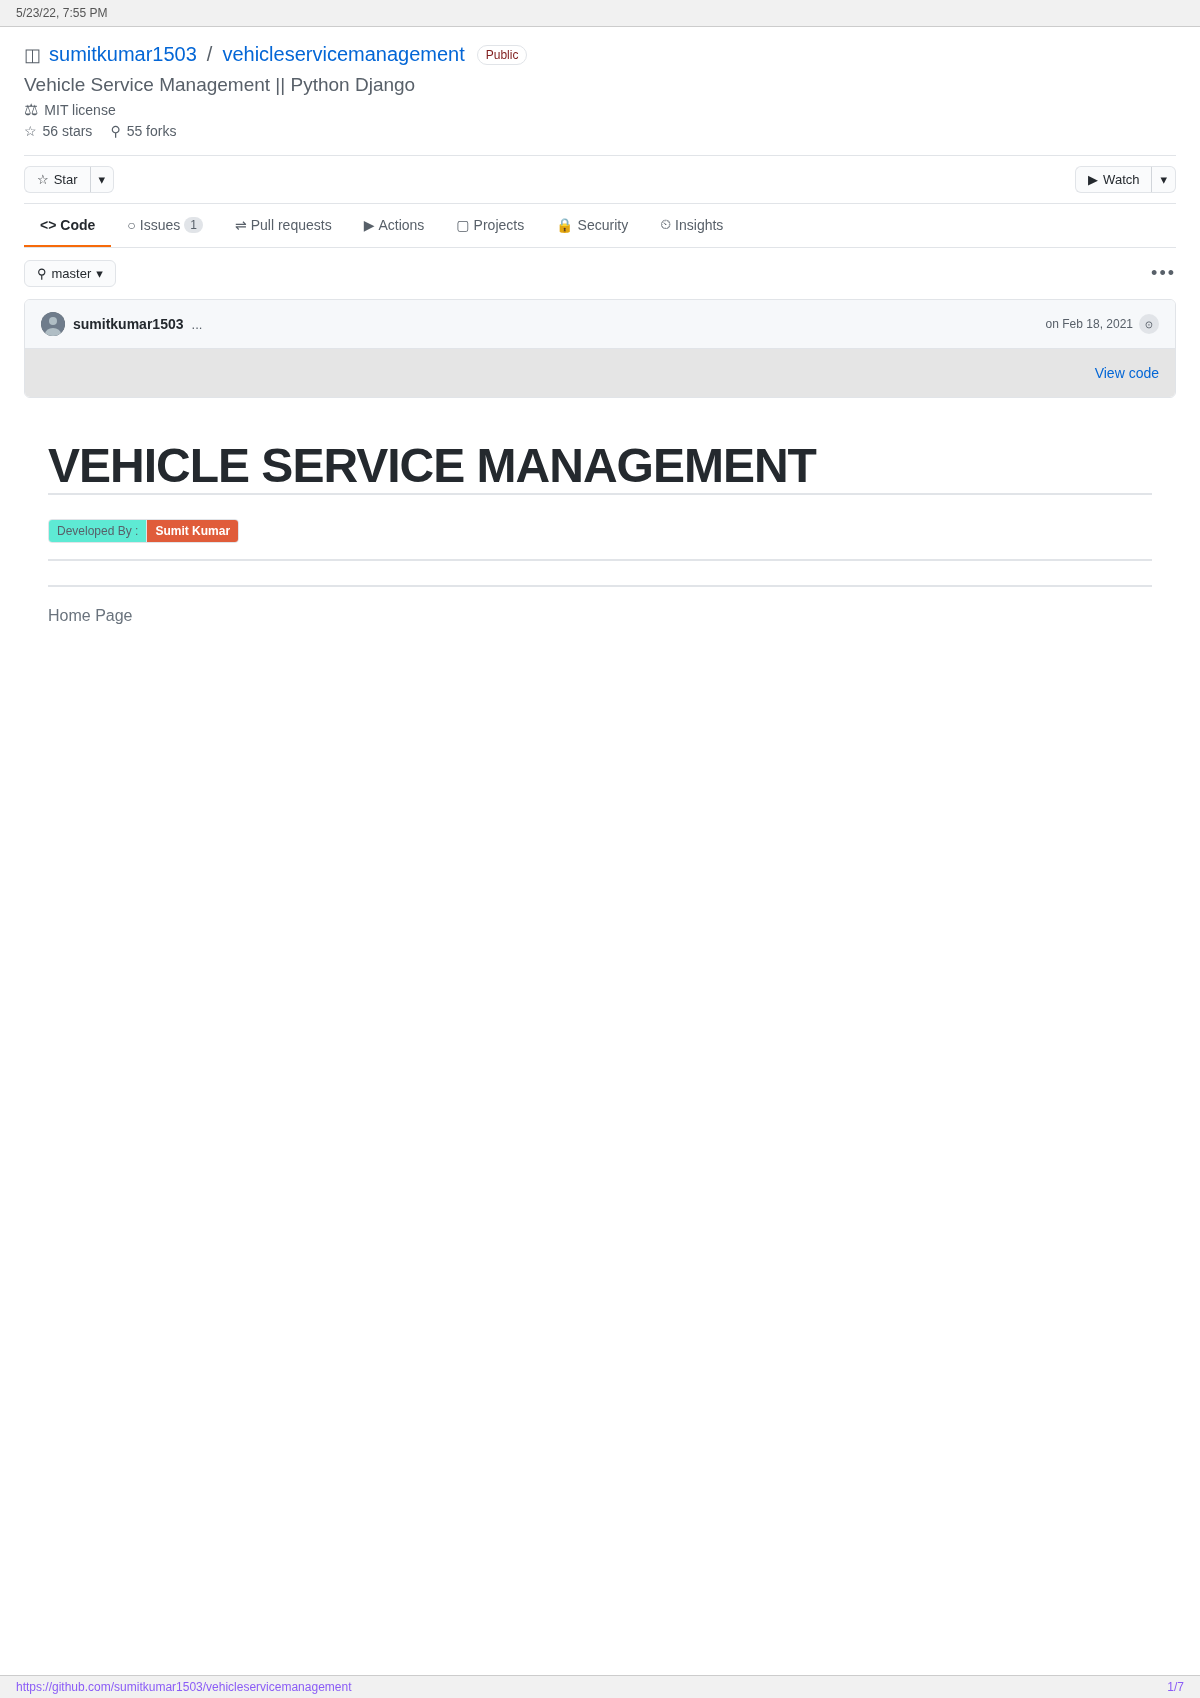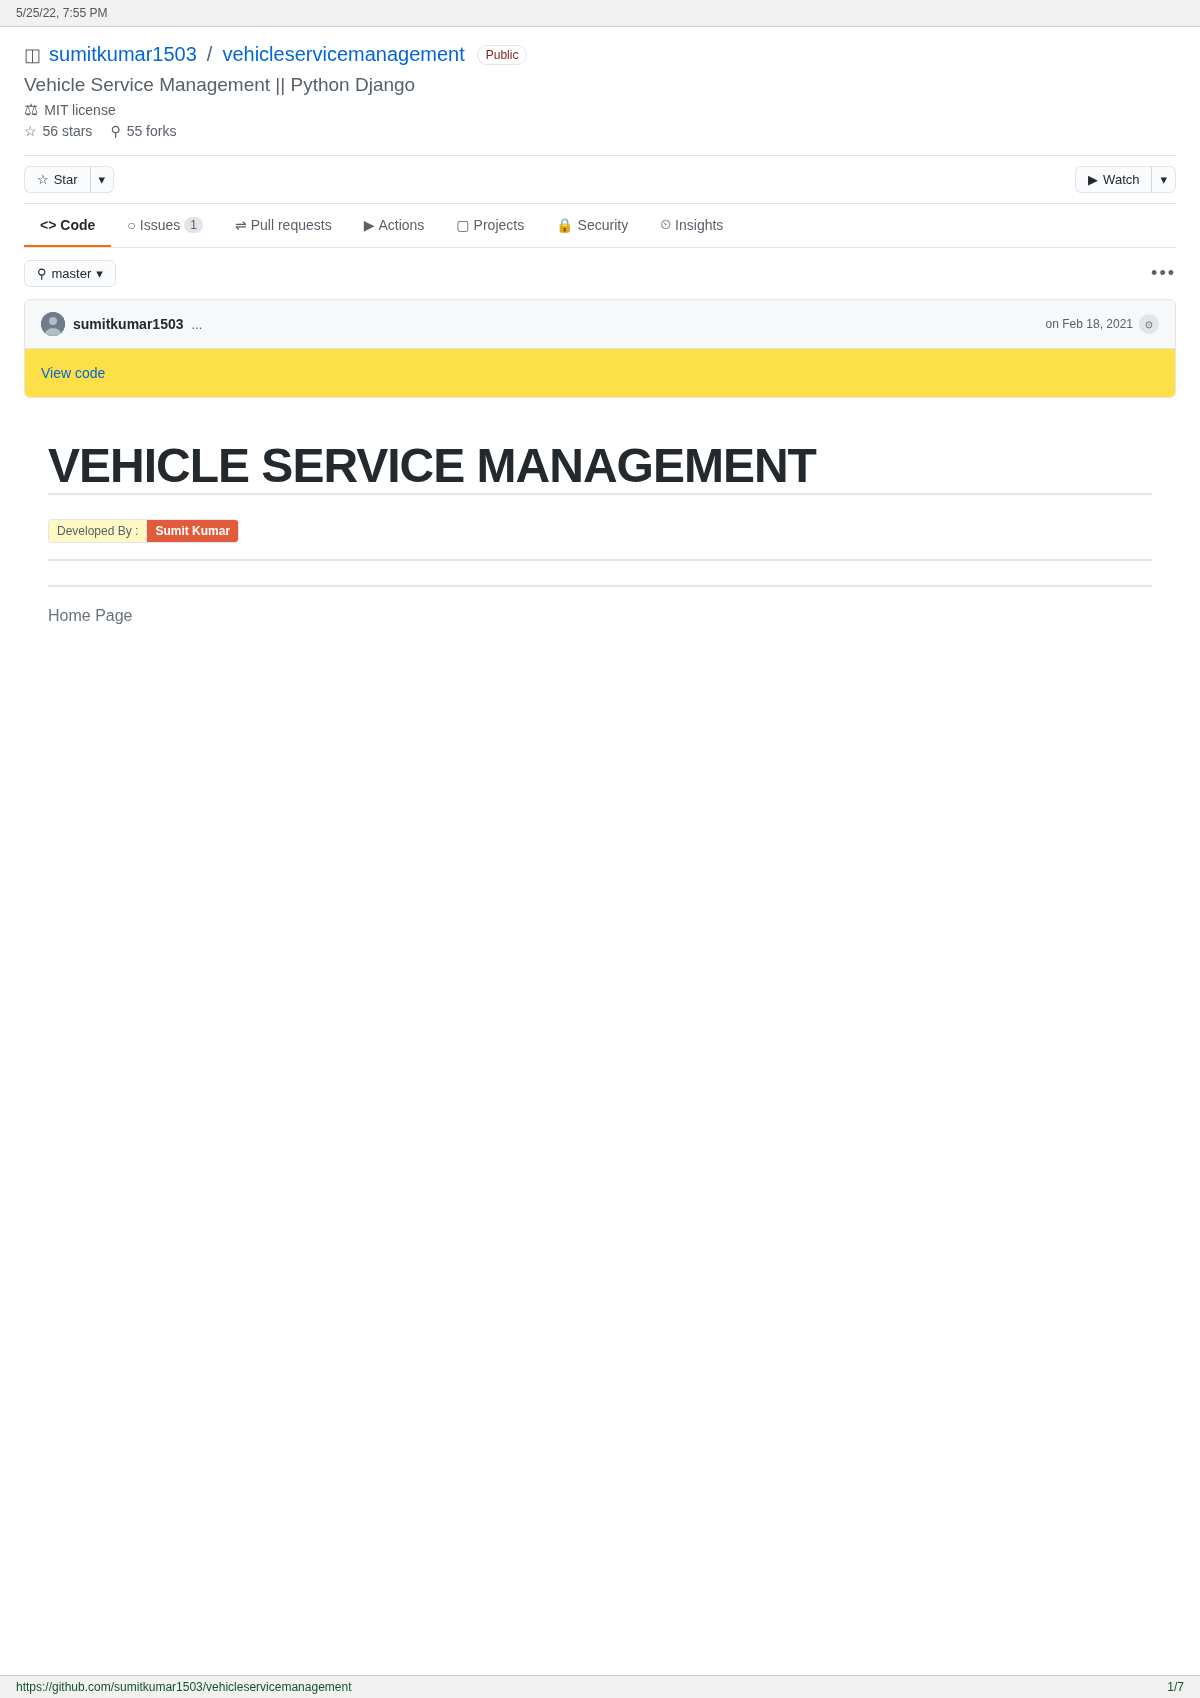--- a/index.html
+++ b/index.html
@@ -265,22 +265,22 @@
       border-radius: 50%;
       background: #e1e4e8;
       display: inline-flex;
       align-items: center;
       justify-content: center;
       font-size: 10px;
     }
 
     .view-code-row {
       padding: 16px;
-      text-align: left;
-      background: #fde047;
+      text-align: right;
+      background: #e5e5e5;
     }
     .view-code-link {
       color: #0366d6;
       text-decoration: none;
       font-size: 14px;
     }
 
     
     .readme-section {
       padding: 40px 24px 24px;
@@ -302,21 +302,21 @@
       display: inline-flex;
       align-items: center;
       border: 1px solid #e1e4e8;
       border-radius: 4px;
       overflow: hidden;
       font-size: 12px;
       margin-bottom: 16px;
     }
     .dev-badge-label {
       padding: 4px 8px;
-      background: #fef9c3;
+      background: #5eead4;
       color: #586069;
       border-right: 1px solid #e1e4e8;
     }
     .dev-badge-value {
       padding: 4px 8px;
       background: #e05c3a;
       color: #fff;
       font-weight: 600;
     }
 
@@ -351,28 +351,28 @@
       bottom: 0;
       left: 0;
       right: 0;
       background: #f1f1f1;
       border-top: 1px solid #ccc;
       padding: 4px 16px;
       display: flex;
       align-items: center;
       justify-content: space-between;
       font-size: 12px;
-      color: #14532d;
+      color: #8b5cf6;
     }
   </style>
 </head>
 <body>
 
 <div class="browser-bar">
-  <span>5/25/22, 7:55 PM</span>
+  <span>5/23/22, 7:55 PM</span>
 </div>
 
 <div class="page-wrapper">
 
   <div class="repo-header">
     <span class="repo-icon">◫</span>
     <a class="repo-owner">sumitkumar1503</a>
     <span class="repo-separator">/</span>
     <a class="repo-name">vehicleservicemanagement</a>
     <span class="badge-public">Public</span>

